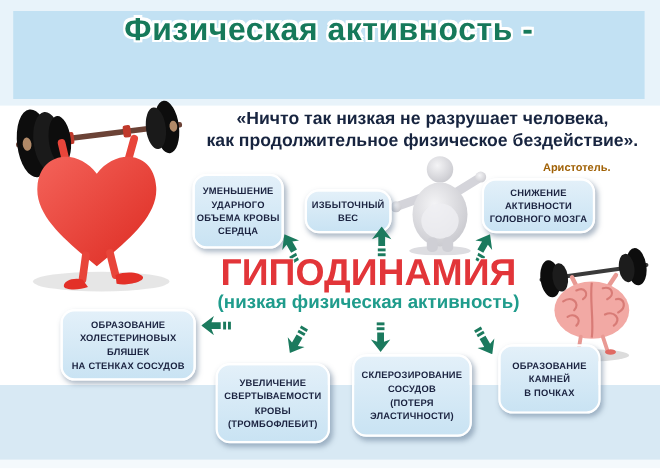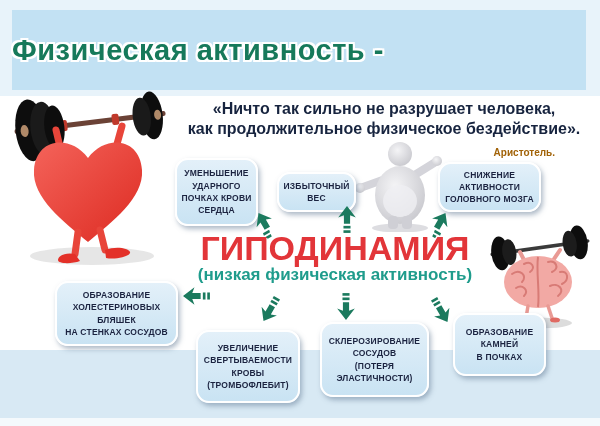--- a/index.html
+++ b/index.html
@@ -4,21 +4,21 @@
 <style>
   html,body{margin:0;padding:0;}
   body{font-family:"Liberation Sans","DejaVu Sans",sans-serif;background:#ffffff;}
   .poster{position:relative;width:600px;height:426px;background:#ffffff;overflow:hidden;}
 
   .top-margin{position:absolute;left:0;top:0;width:600px;height:96px;background:#e8f3fa;}
   .bottom-band{position:absolute;left:0;top:350px;width:600px;height:68px;background:#d8e9f4;}
   .bottom-strip{position:absolute;left:0;top:418px;width:600px;height:8px;background:#f4f9fc;}
 
   .header-band{position:absolute;left:12px;top:10px;width:574px;height:80px;background:#c2e1f3;
-    display:flex;flex-direction:row;align-items:center;justify-content:flex-start;}
+    display:flex;flex-direction:column;align-items:center;justify-content:flex-start;}
   .title-line{font-size:29px;line-height:34px;font-weight:bold;color:#16795a;letter-spacing:.5px;text-align:center;
     text-shadow:-2px -2px 0 #fff,2px -2px 0 #fff,-2px 2px 0 #fff,2px 2px 0 #fff,0 -2px 0 #fff,0 2px 0 #fff,-2px 0 0 #fff,2px 0 0 #fff;}
 
   .quote{position:absolute;left:185px;top:99px;width:398px;text-align:center;
     font-weight:bold;font-size:16px;line-height:20px;color:#17243f;}
   .quote-author{margin-top:4px;text-align:right;padding-right:28px;font-size:10px;color:#a16207;}
 
   .central{position:absolute;left:170px;top:231px;width:330px;text-align:center;}
   .central-term{font-size:34px;font-weight:bold;letter-spacing:0;color:#e23539;line-height:34px;
     text-shadow:-1px -1px 0 #fff,1px 1px 0 #fff;}
@@ -59,21 +59,21 @@
 
   <div class="top-margin"></div>
   <div class="bottom-band"></div>
   <div class="bottom-strip"></div>
 
   <div class="header-band">
     <div class="title-line">Физическая активность -</div>
   </div>
 
   <div class="quote">
-    <div>«Ничто так сильно не разрушает человека,</div>
+    <div>«Ничто так низкая не разрушает человека,</div>
     <div>как продолжительное физическое бездействие».</div>
     <div class="quote-author">Аристотель.</div>
   </div>
 
   <div class="illus illus-heart">
     <svg viewBox="0 0 178 188" xmlns="http://www.w3.org/2000/svg">
       <defs>
         <linearGradient id="gHeart" x1="0" y1="0" x2="1" y2="1">
           <stop offset="0" stop-color="#f4635a"></stop>
             <stop offset="1" stop-color="#dd2b22"></stop>
@@ -141,21 +141,21 @@
       <path d="M50 94 L48 106" stroke="#e99a94" stroke-width="3.5" stroke-linecap="round"></path>
       <path d="M70 94 L74 106" stroke="#e99a94" stroke-width="3.5" stroke-linecap="round"></path>
       <ellipse cx="46" cy="108" rx="5" ry="2.5" fill="#e06a62"></ellipse>
       <ellipse cx="77" cy="108" rx="5" ry="2.5" fill="#e06a62"></ellipse>
     </svg>
   </div>
 
   <div class="effect-box b1">
     <span class="label">УМЕНЬШЕНИЕ
 УДАРНОГО
-ПОЧКАХ КРОВИ
+ОБЪЕМА КРОВЫ
 СЕРДЦА</span>
   </div>
   <div class="effect-box b2">
     <span class="label">ИЗБЫТОЧНЫЙ
 ВЕС</span>
   </div>
   <div class="effect-box b3">
     <span class="label">СНИЖЕНИЕ
 АКТИВНОСТИ
 ГОЛОВНОГО МОЗГА</span>

